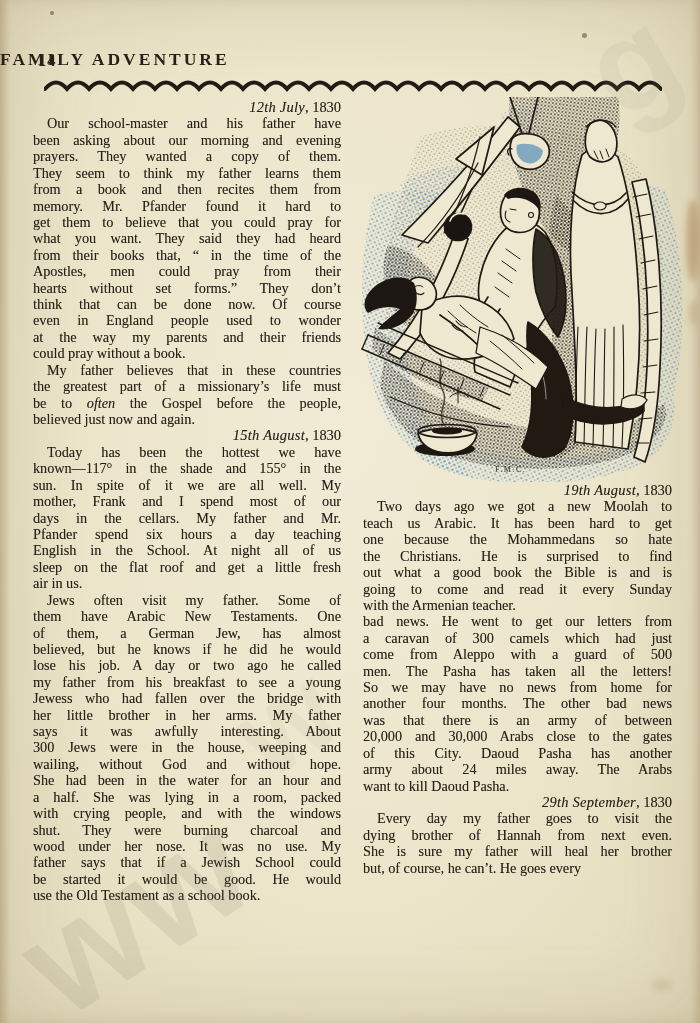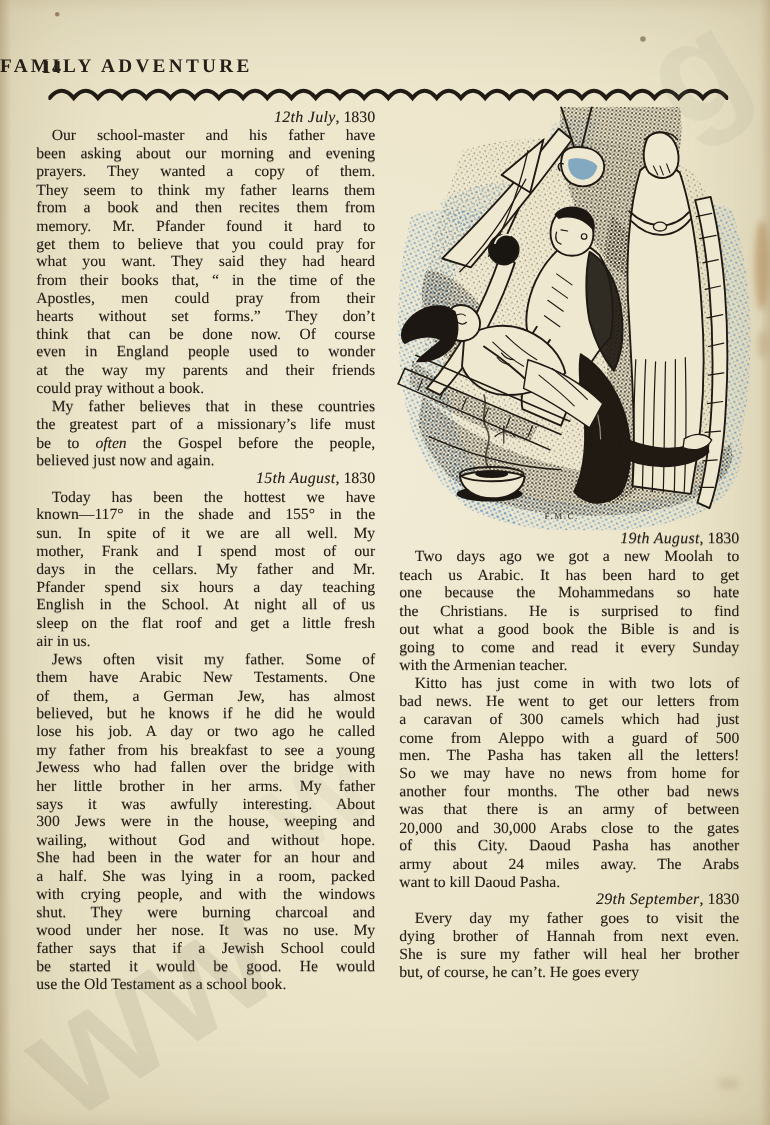--- a/index.html
+++ b/index.html
@@ -246,21 +246,20 @@
         <div class="para">
           <div class="jl first">Two days ago we got a new Moolah to</div>
           <div class="jl">teach us Arabic.  It has been hard to get</div>
           <div class="jl">one because the Mohammedans so hate</div>
           <div class="jl">the Christians.  He is surprised to find</div>
           <div class="jl">out what a good book the Bible is and is</div>
           <div class="jl">going to come and read it every Sunday</div>
           <div class="jl last">with the Armenian teacher.</div>
         </div>
         <div class="para">
-          <div class="jl first">Kitto has just come in with two lots of</div>
           <div class="jl">bad news.  He went to get our letters from</div>
           <div class="jl">a caravan of 300 camels which had just</div>
           <div class="jl">come from Aleppo with a guard of 500</div>
           <div class="jl">men.  The Pasha has taken all the letters!</div>
           <div class="jl">So we may have no news from home for</div>
           <div class="jl">another four months.  The other bad news</div>
           <div class="jl">was that there is an army of between</div>
           <div class="jl">20,000 and 30,000 Arabs close to the gates</div>
           <div class="jl">of this City.  Daoud Pasha has another</div>
           <div class="jl">army about 24 miles away.  The Arabs</div>

